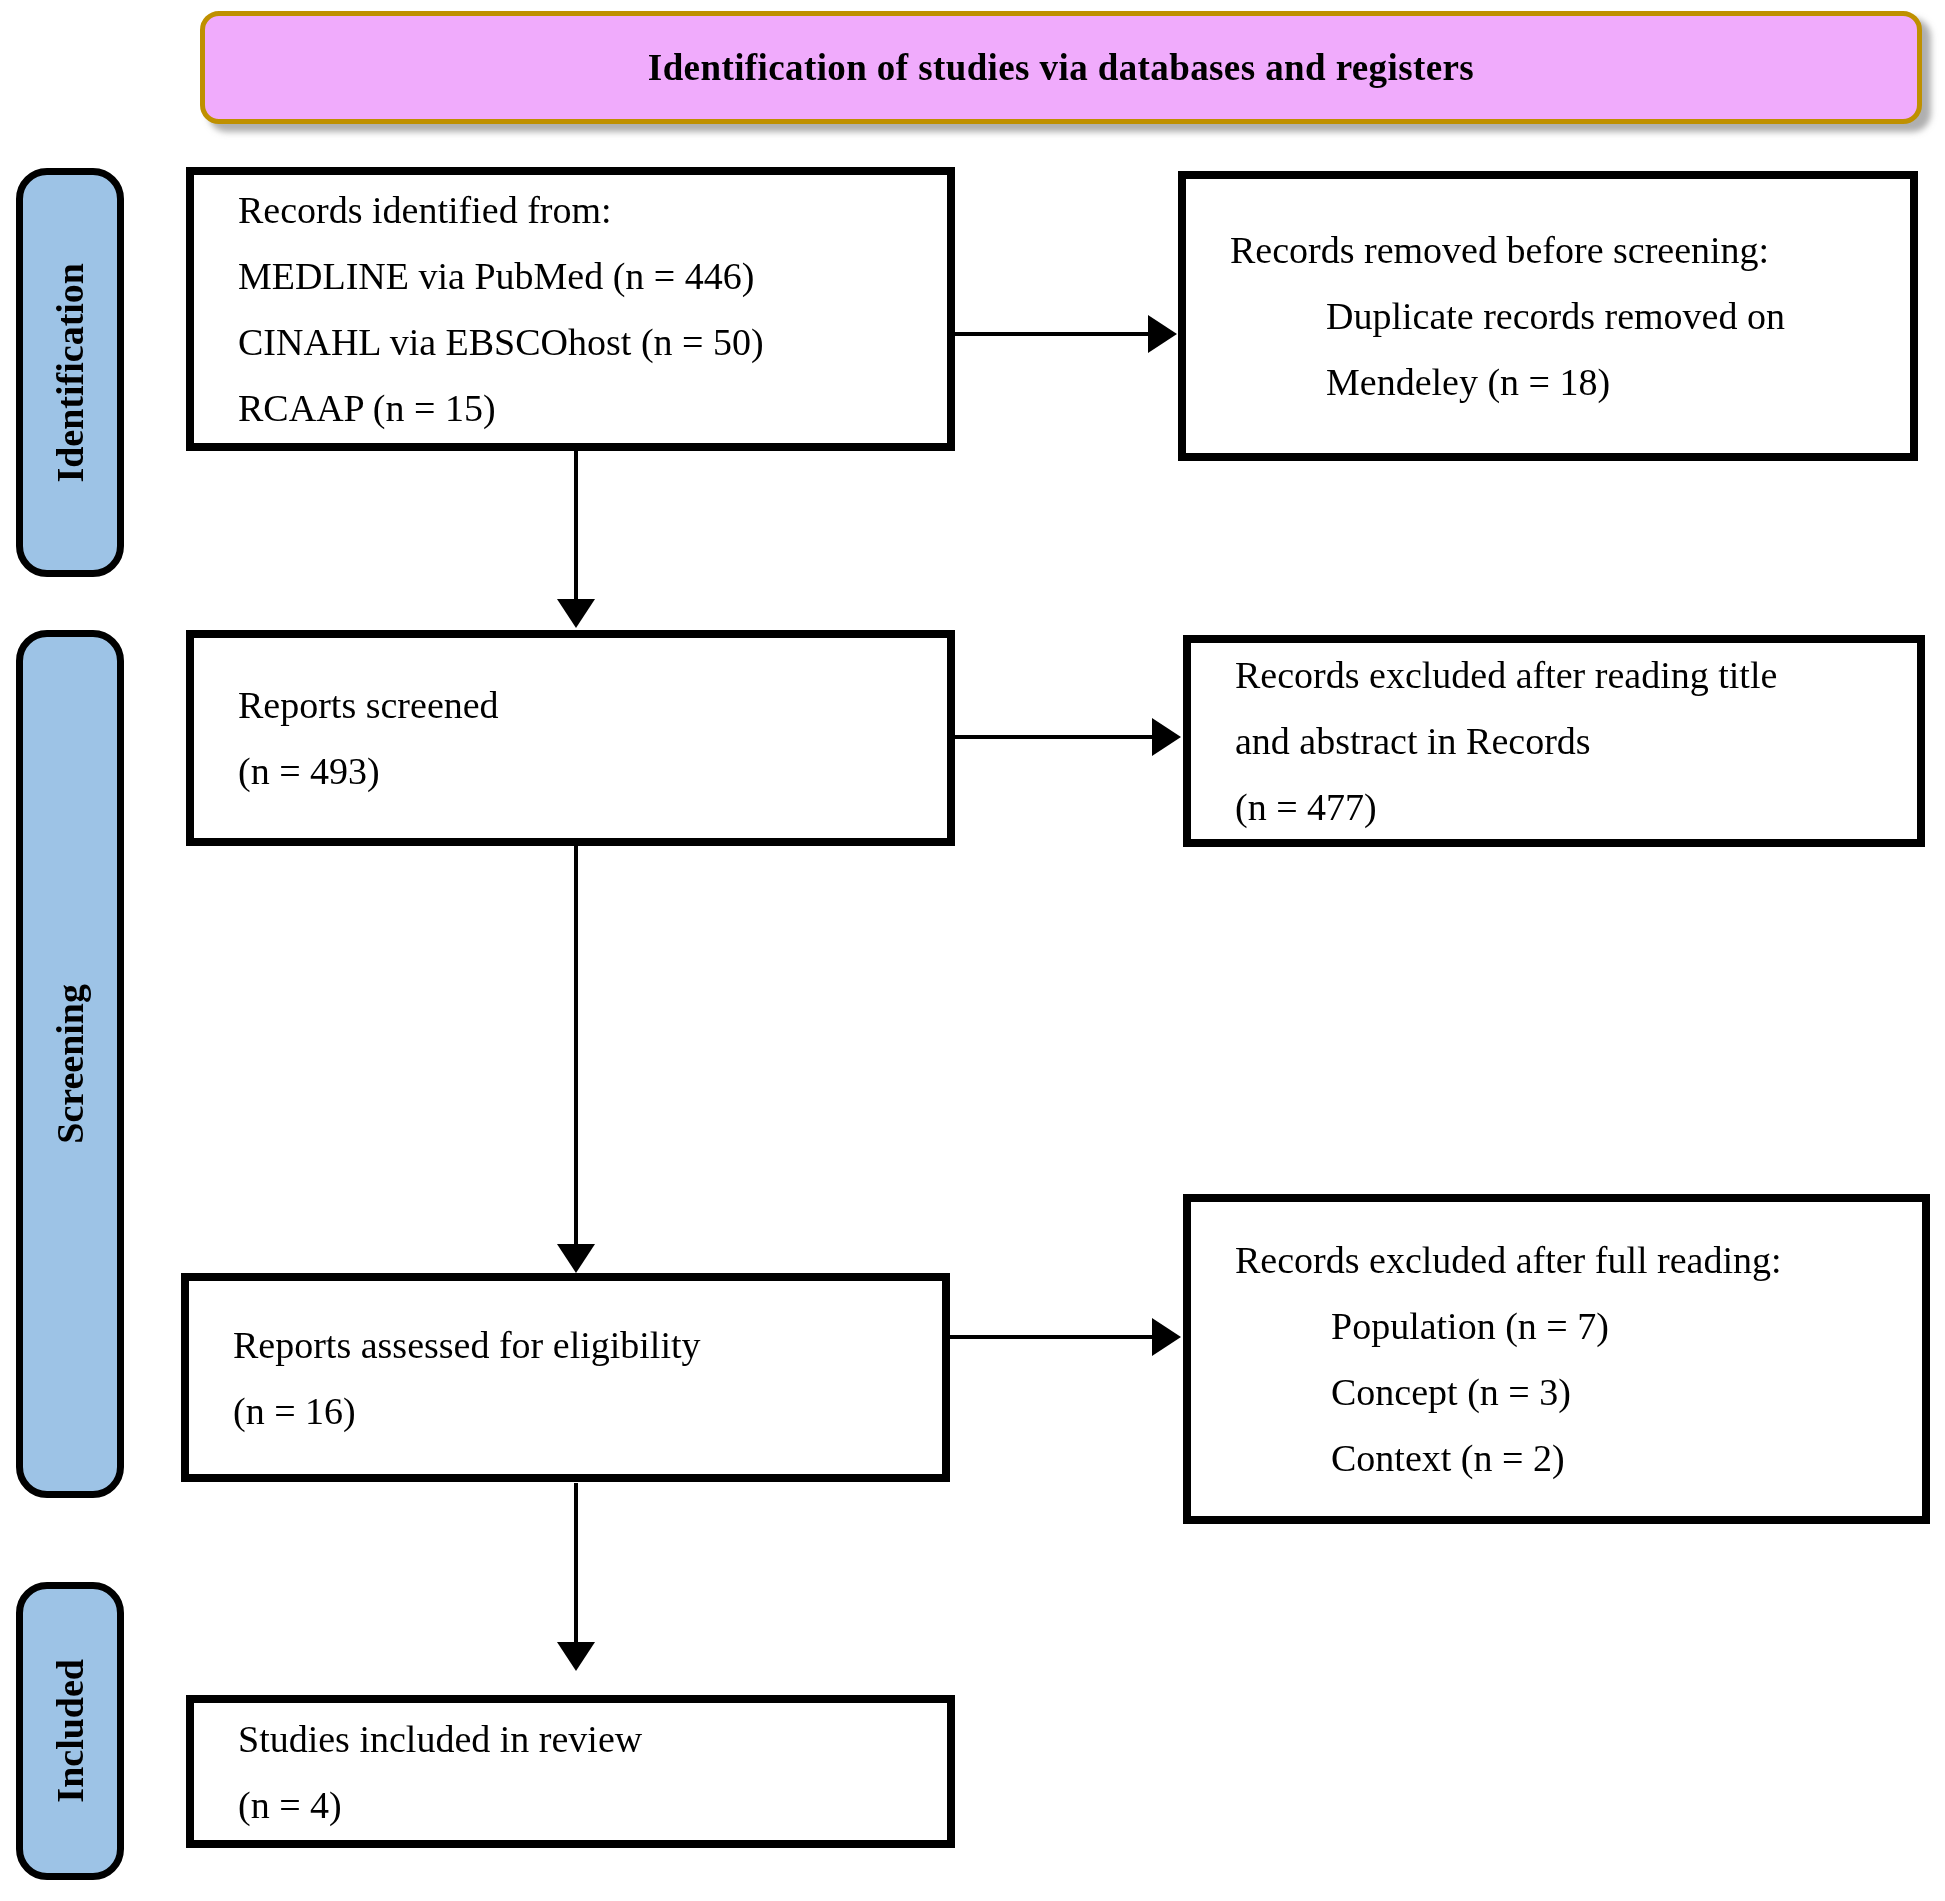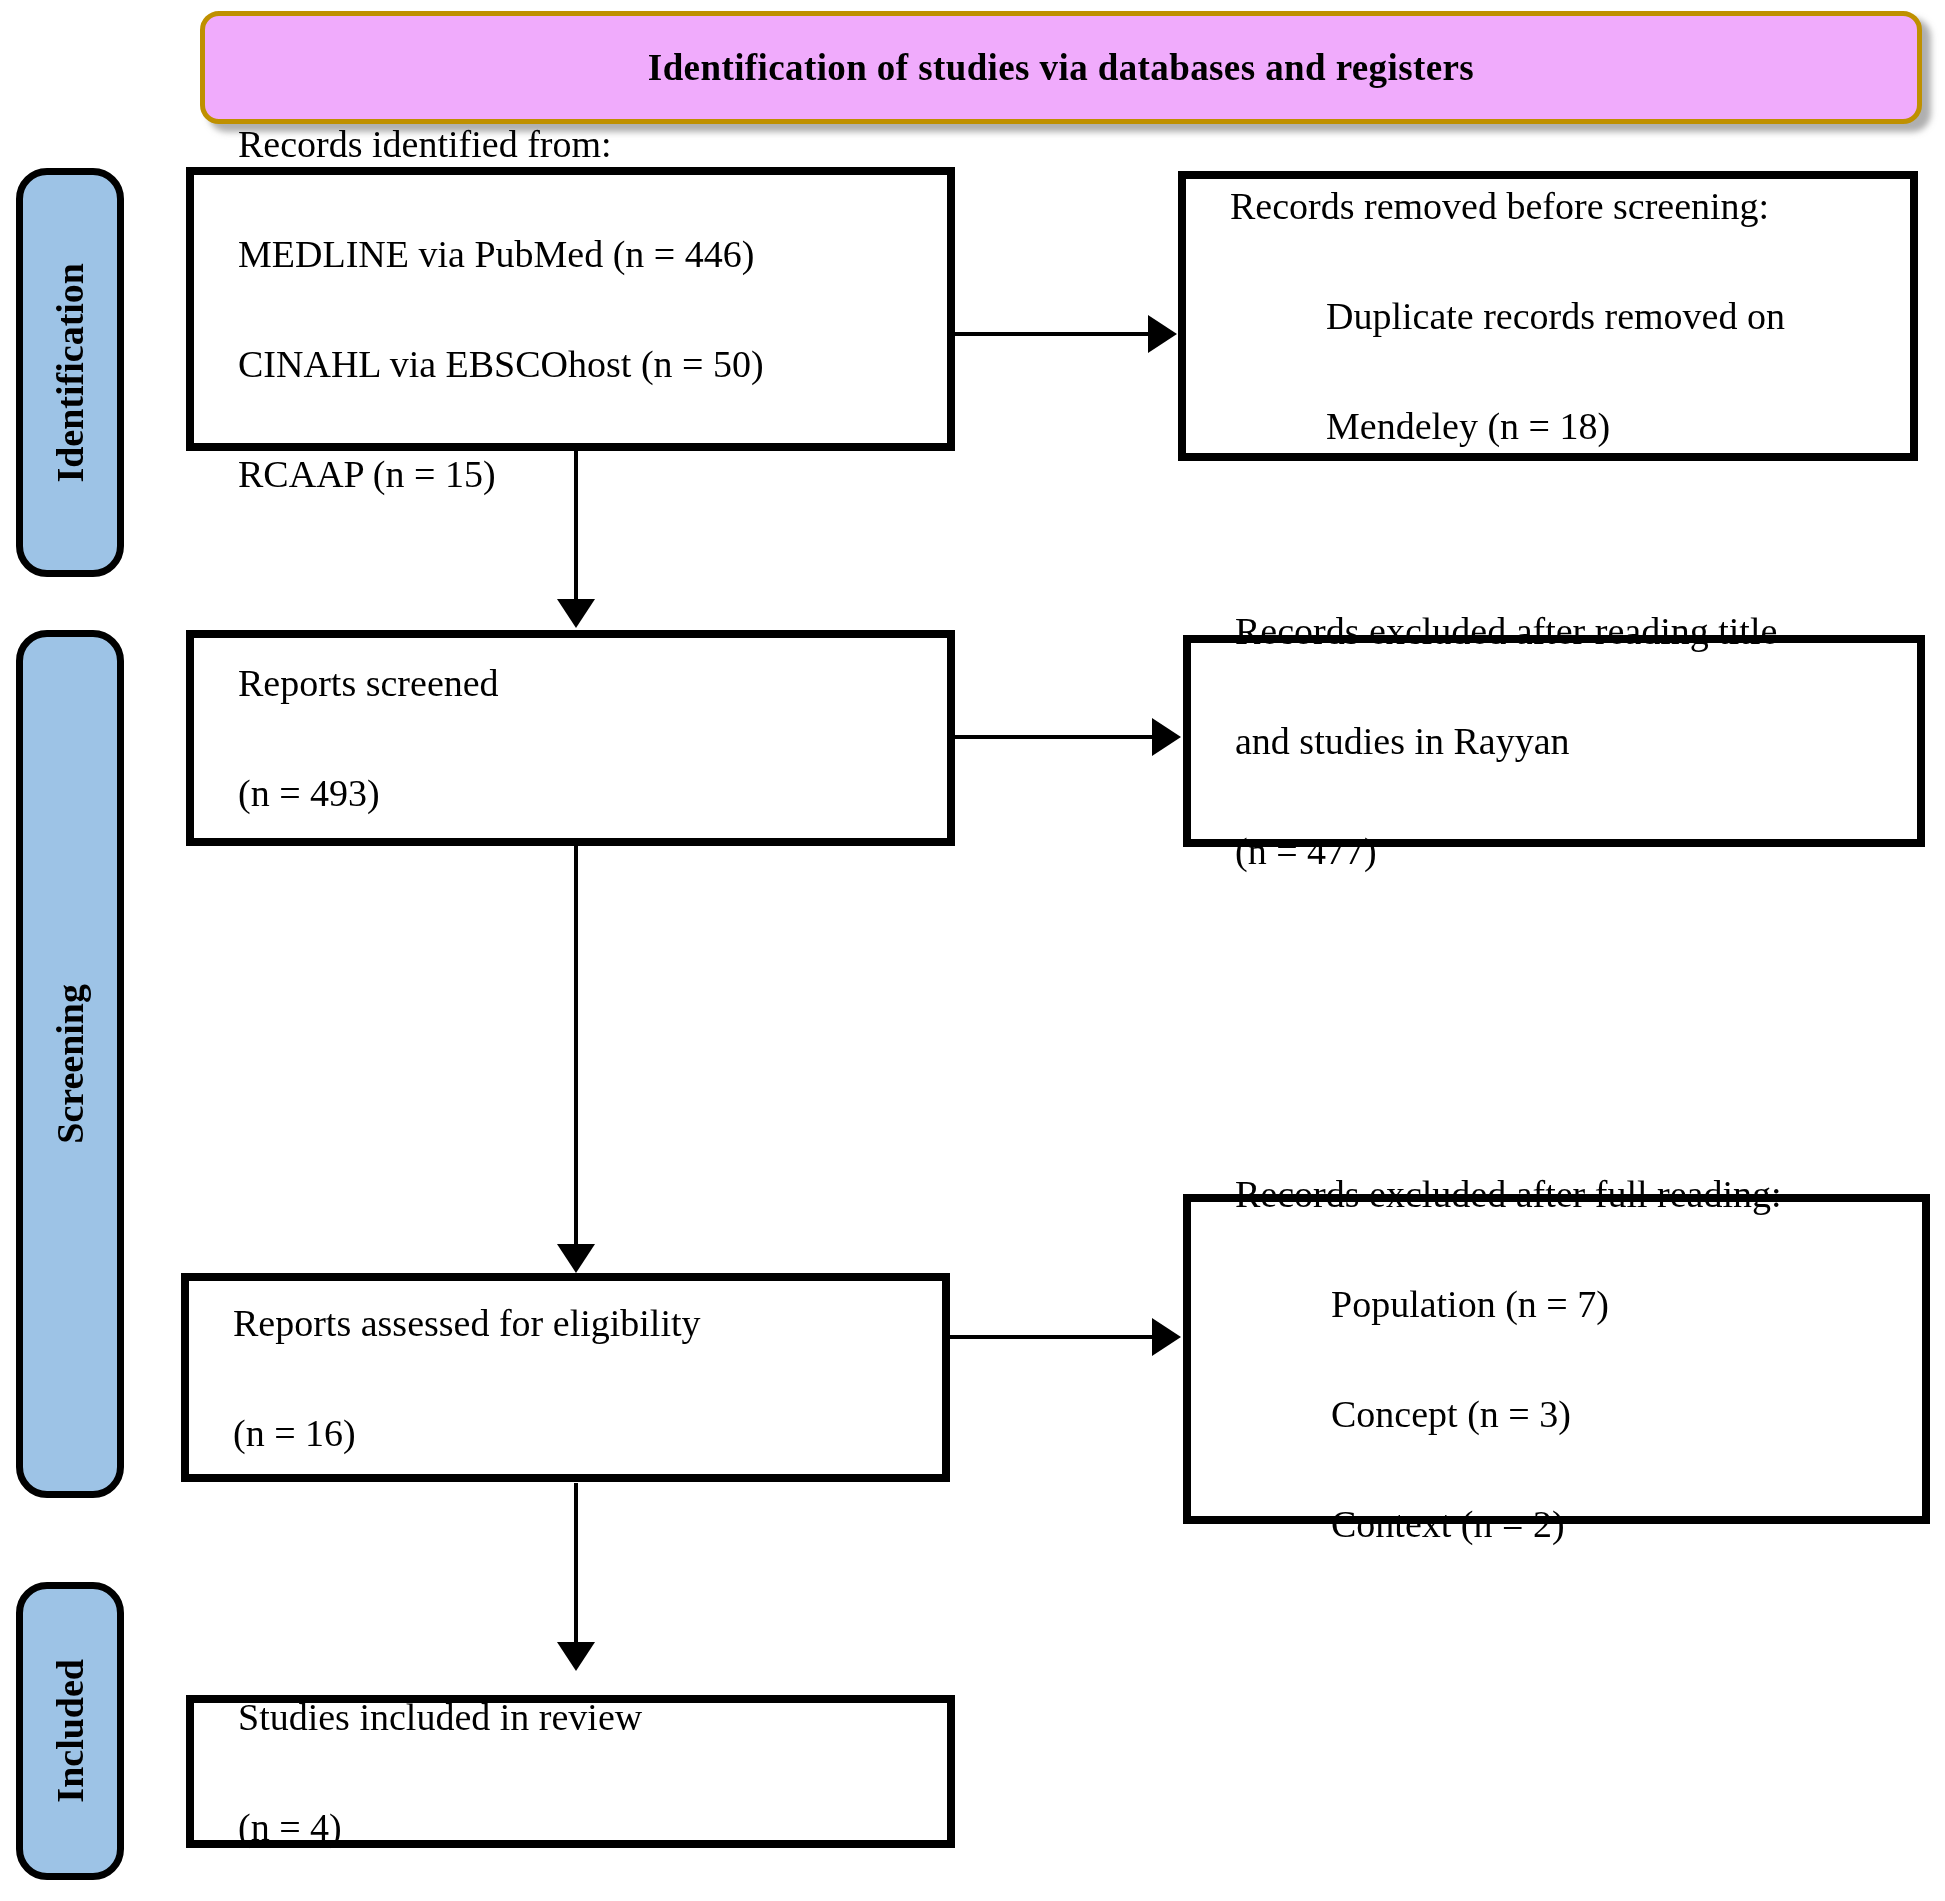--- a/index.html
+++ b/index.html
@@ -67,21 +67,20 @@
     border: 8px solid #000000;
     box-sizing: border-box;
     display: flex;
     flex-direction: column;
     justify-content: center;
     align-items: flex-start;
     font-size: 38px;
     line-height: 66px;
     padding-left: 44px;
     padding-right: 11.8px;
-    gap: 44px;
   }
   .flowbox .line { white-space: nowrap; }
   .flowbox .indent { padding-left: 96px; }
 
   .box-identified      { left: 186px;  top: 167px;  width: 769px; height: 284px; }
   .box-removed         { left: 1178px; top: 171px;  width: 740px; height: 290px; }
   .box-screened        { left: 186px;  top: 630px;  width: 769px; height: 216px; }
   .box-excluded-title  { left: 1183px; top: 635px;  width: 742px; height: 212px; }
   .box-assessed        { left: 181px;  top: 1273px; width: 769px; height: 209px; }
   .box-excluded-full   { left: 1183px; top: 1194px; width: 747px; height: 330px; }
@@ -153,21 +152,21 @@
     <div class="line indent">Mendeley (n = 18)</div>
   </div>
 
   <div class="flowbox box-screened">
     <div class="line">Reports screened</div>
     <div class="line">(n = 493)</div>
   </div>
 
   <div class="flowbox box-excluded-title">
     <div class="line">Records excluded after reading title</div>
-    <div class="line">and studies in Rayyan</div>
+    <div class="line">and abstract in Records</div>
     <div class="line">(n = 477)</div>
   </div>
 
   <div class="flowbox box-assessed">
     <div class="line">Reports assessed for eligibility</div>
     <div class="line">(n = 16)</div>
   </div>
 
   <div class="flowbox box-excluded-full">
     <div class="line">Records excluded after full reading:</div>

